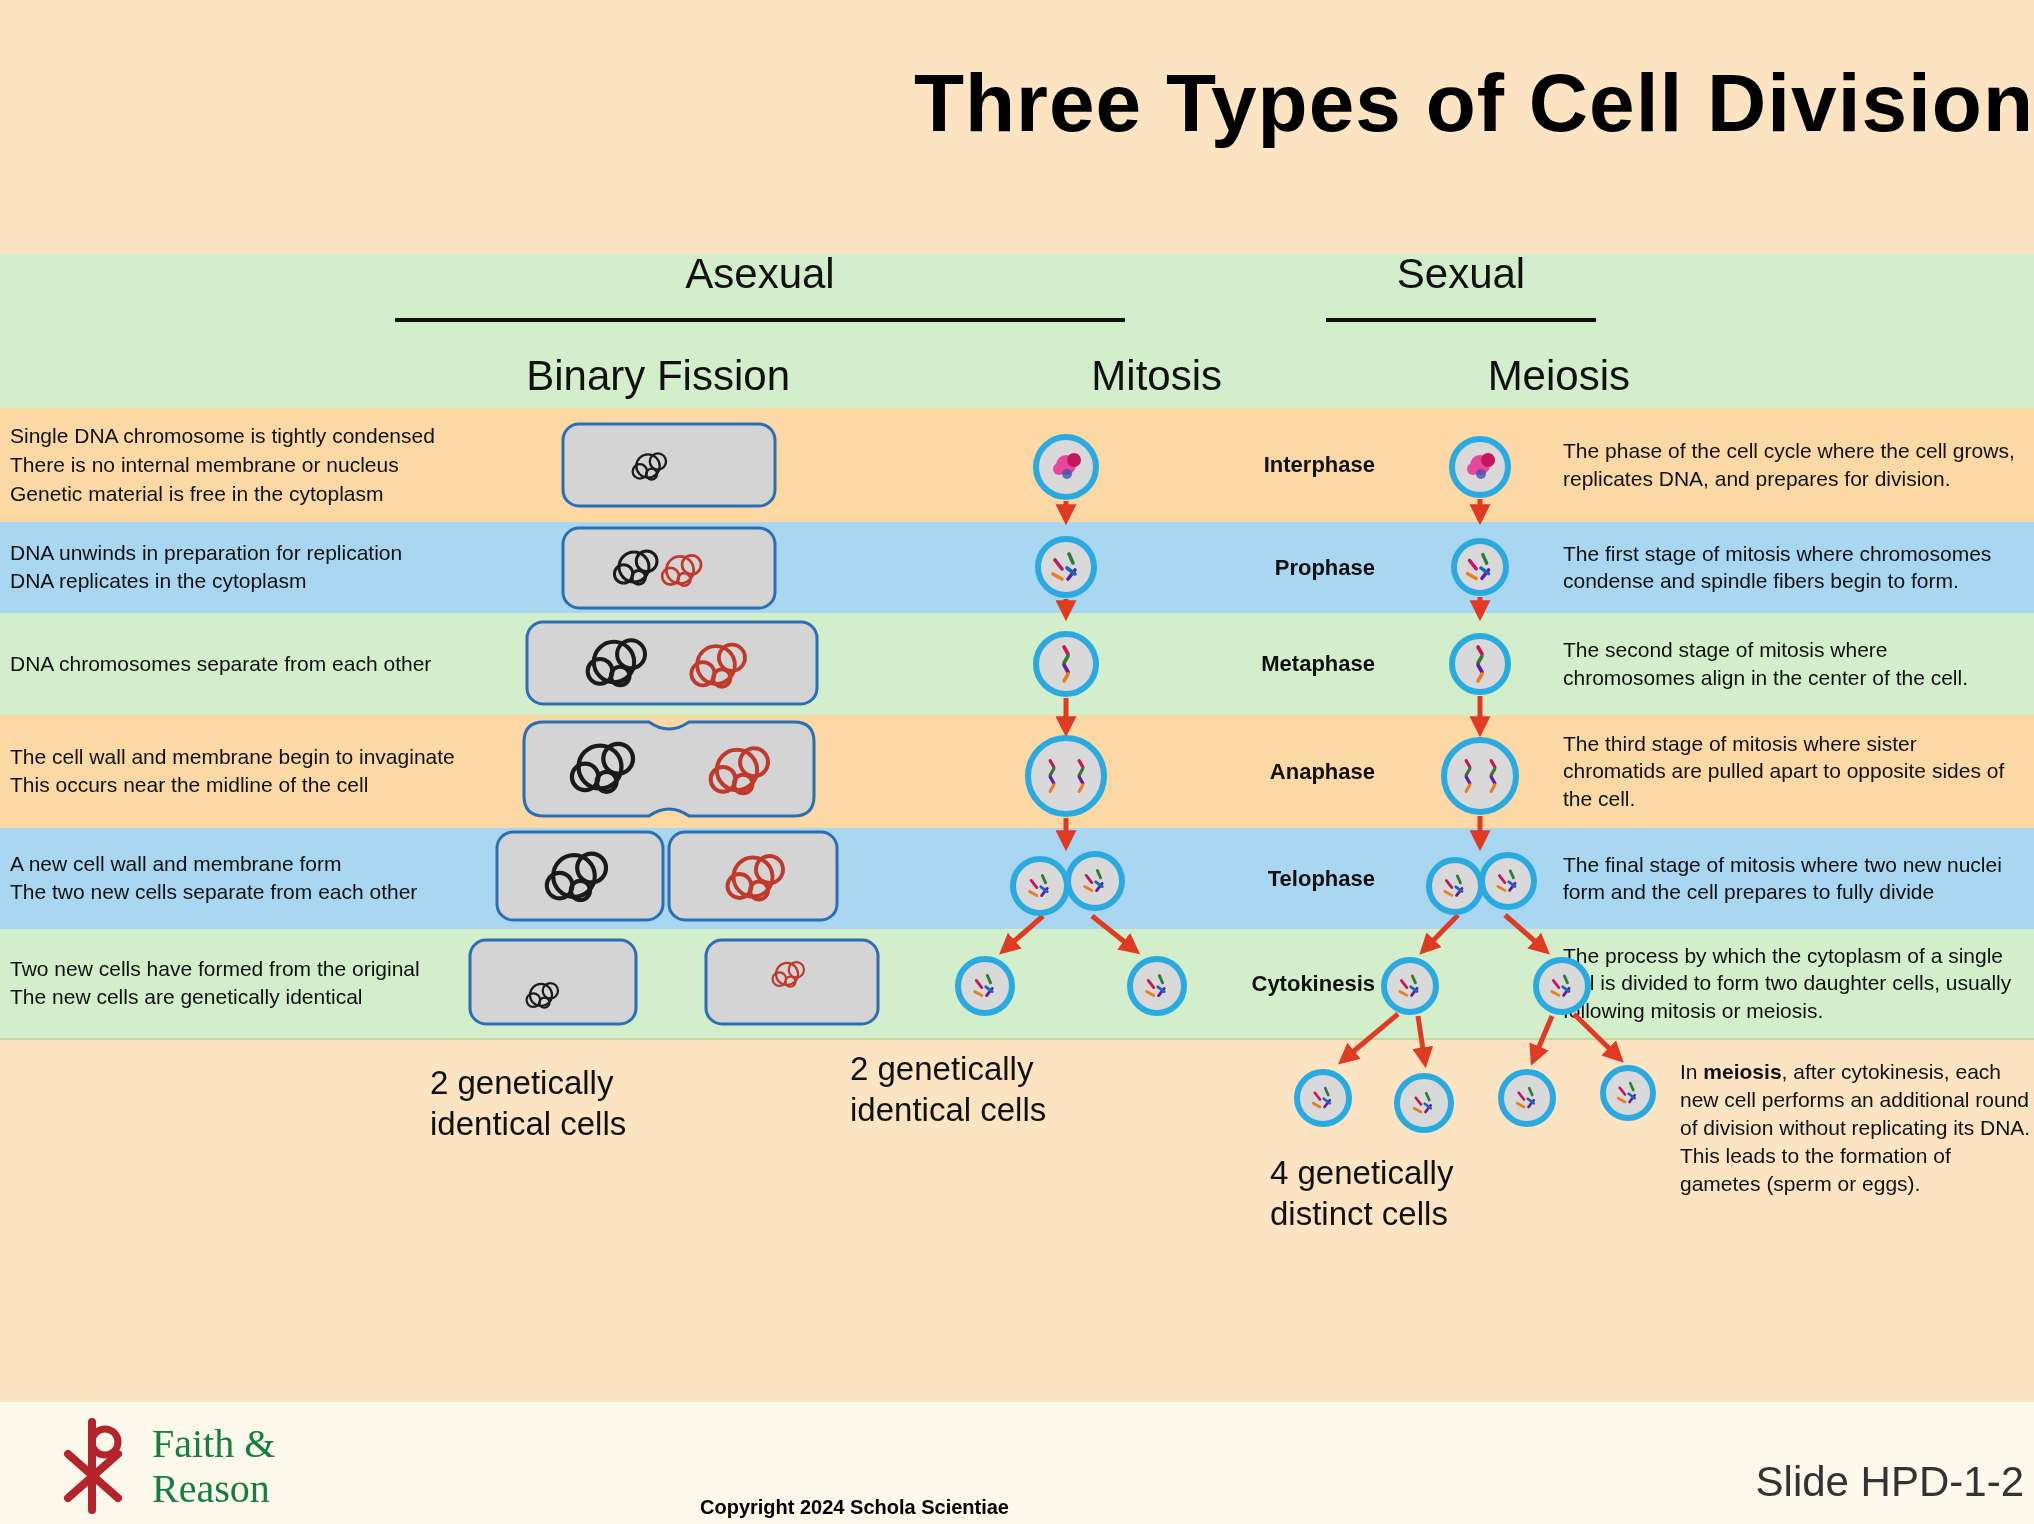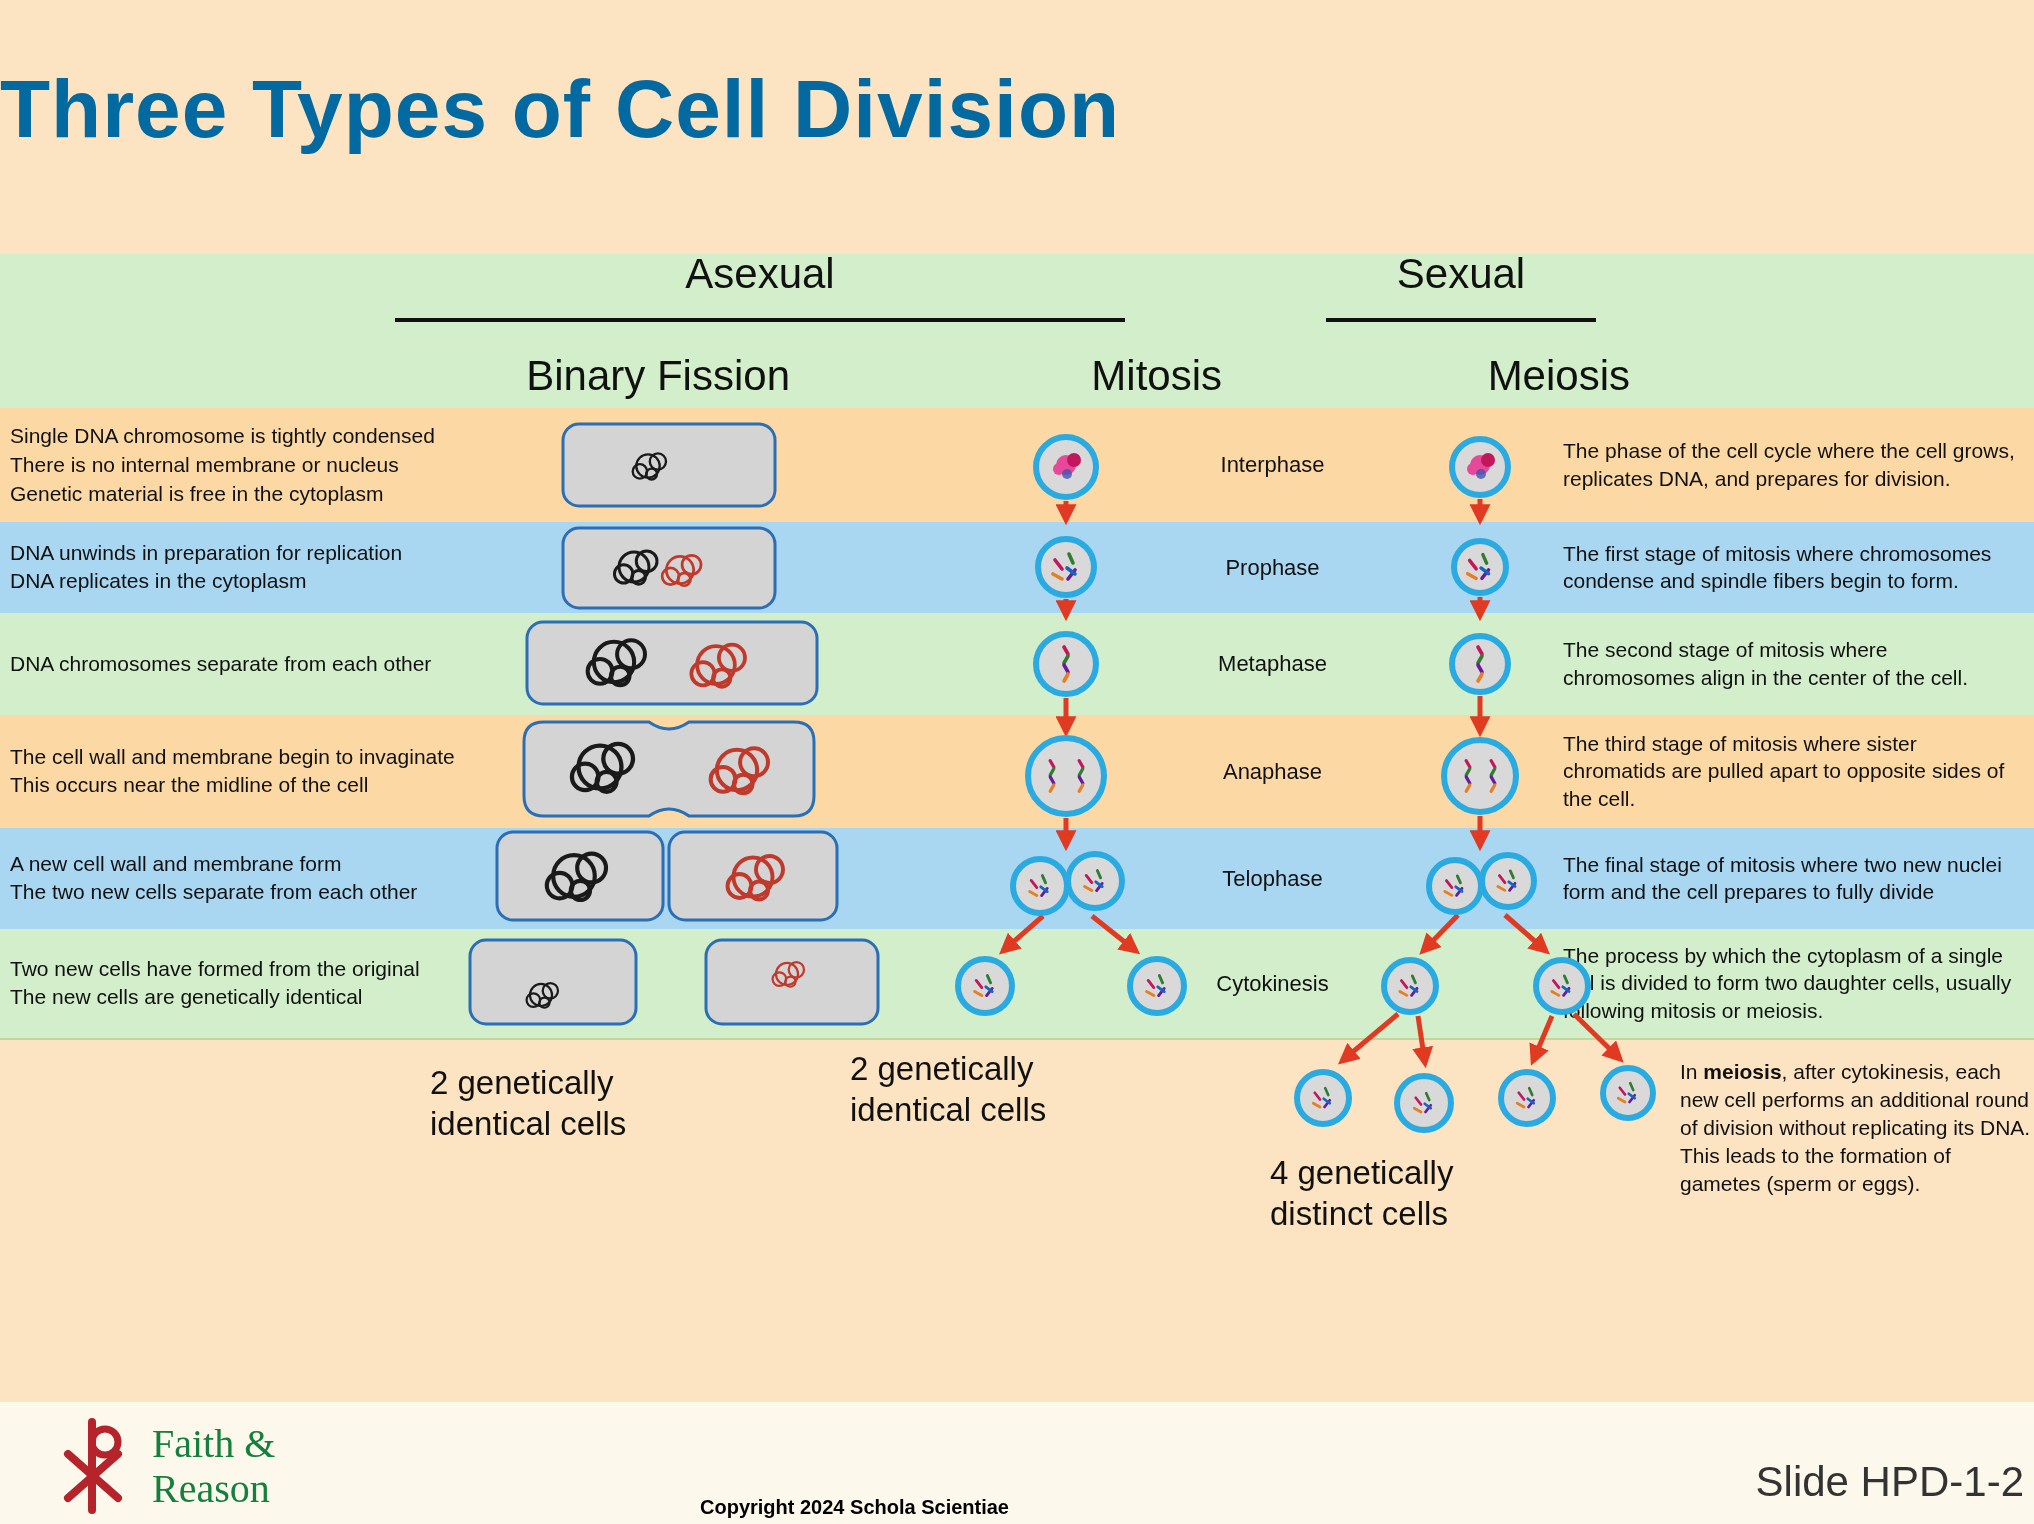--- a/index.html
+++ b/index.html
@@ -1,39 +1,39 @@
 <!DOCTYPE html>
 <html><head>
 <meta charset="utf-8">
 <style>
   *{margin:0;padding:0;box-sizing:border-box}
   html,body{background:#fce4c2}
   body{font-family:"Liberation Sans",sans-serif;color:#111}
   .stage{position:relative;width:2034px;height:1524px;background:#fce4c2;overflow:hidden}
-  .title{position:absolute;top:62px;left:0;width:2034px;text-align:left;font-size:82px;font-weight:600;color:#0369a1;letter-spacing:1px}
+  .title{position:absolute;top:56px;left:0;width:2034px;text-align:right;font-size:82px;font-weight:600;color:#000000;letter-spacing:1px}
   .band{position:absolute;top:254px;left:0;width:2034px;height:154px;background:#d3eecb}
   .band-label{position:absolute;top:250px;font-size:42px;text-align:center}
   #asexual-label{left:395px;width:730px}
   #sexual-label{left:1326px;width:270px}
   .uline{position:absolute;top:318px;height:4px;background:#111}
   #asexual-underline{left:395px;width:730px}
   #sexual-underline{left:1326px;width:270px}
   .colhead{position:absolute;top:352px;font-size:42px;text-align:right}
   #col-bf{left:240px;width:550px}
   #col-mi{left:910px;width:312px}
   #col-me{left:1330px;width:300px}
   .row{position:absolute;left:0;width:2034px}
   .r1{top:408px;height:114px;background:#fcd9a4}
   .r2{top:522px;height:91px;background:#a9d6f1}
   .r3{top:613px;height:102px;background:#d3eecb}
   .r4{top:715px;height:113px;background:#fcd9a4}
   .r5{top:828px;height:101px;background:#a9d6f1}
   .r6{top:929px;height:111px;background:#d3eecb;border-bottom:2px solid #c3d79b}
   .ltext{position:absolute;left:10px;width:545px;top:50%;transform:translateY(-50%);font-size:21px;line-height:1.38;white-space:pre-line}
-  .phase{position:absolute;left:1170px;width:205px;top:50%;transform:translateY(-50%);text-align:center;font-size:22px;font-weight:normal}
+  .phase{position:absolute;left:1170px;width:205px;top:50%;transform:translateY(-50%);text-align:right;font-size:22px;font-weight:bold}
   .rtext{position:absolute;left:1563px;width:462px;top:50%;transform:translateY(-50%);font-size:21px;line-height:1.32}
   .result{position:absolute;font-size:33px;white-space:pre-line;line-height:1.25}
   #res-bf{left:430px;width:440px;top:1062px}
   #res-mi{left:850px;width:432px;top:1048px}
   #res-me{left:1270px;width:430px;top:1152px}
   .note{position:absolute;left:1680px;width:352px;top:1058px;font-size:21px;line-height:1.33}
   svg.overlay{position:absolute;left:0;top:0;pointer-events:none}
   .bfcell{fill:#d4d4d4;stroke:#2a6fb5;stroke-width:3}
   .mcell{fill:#d9d9d9;stroke:#29abe2;stroke-width:6}
   .sqb{stroke:#1a1a1a}

